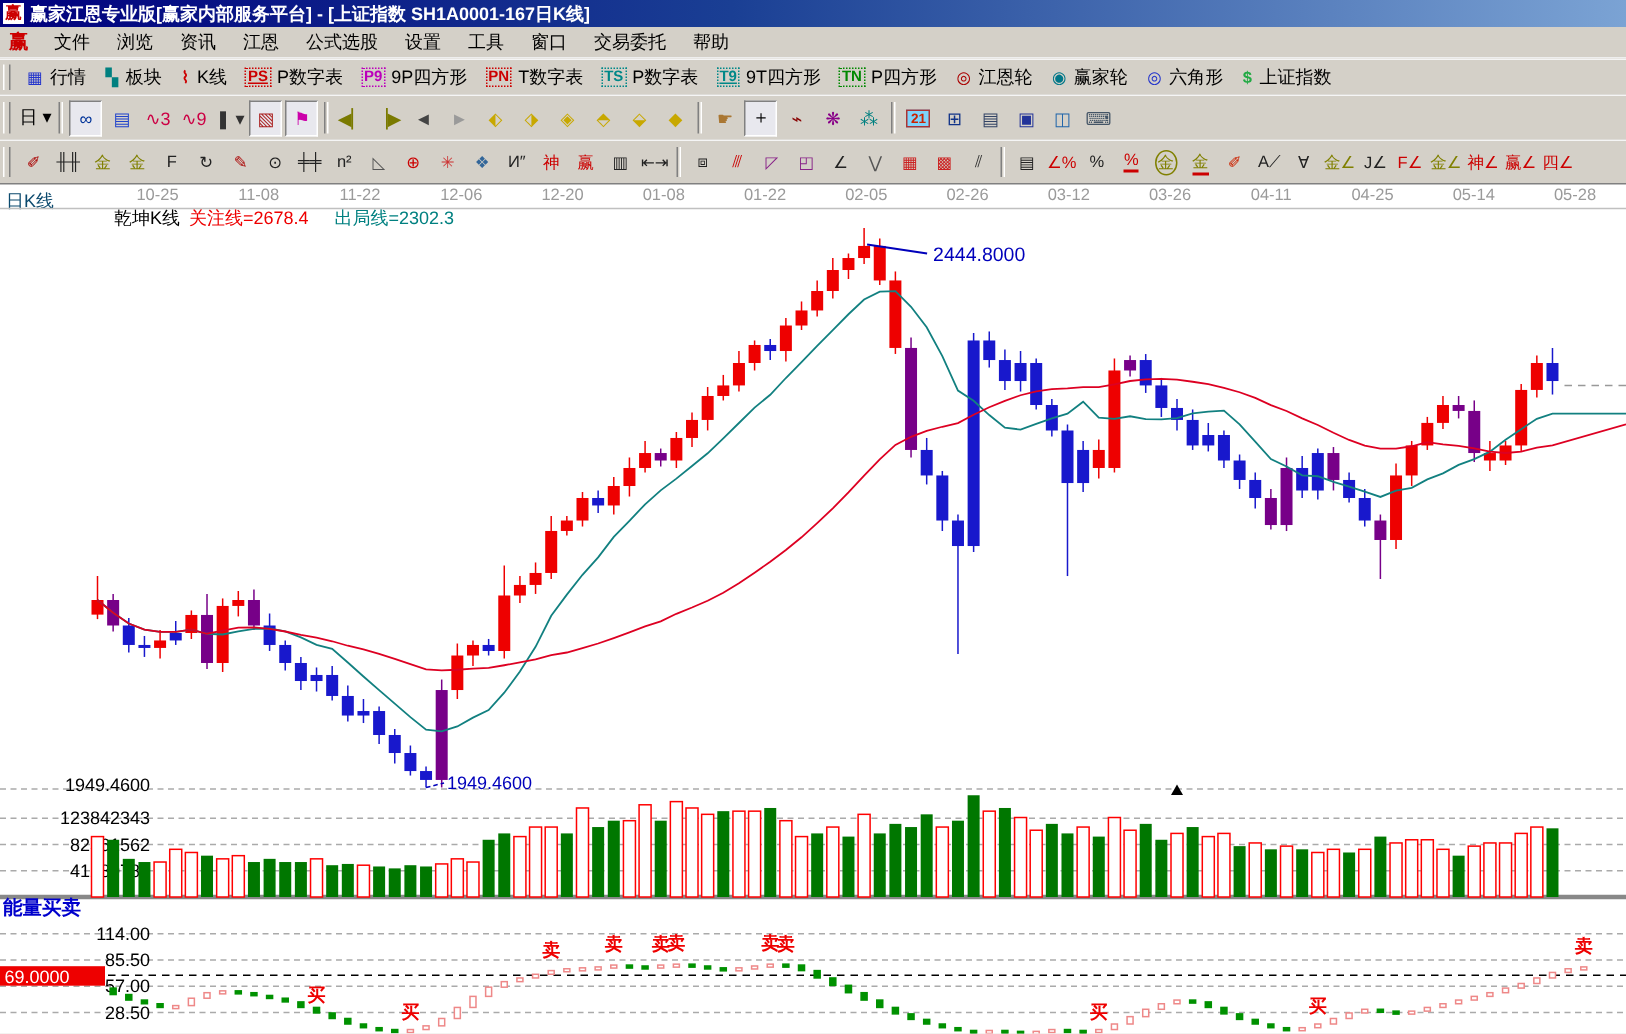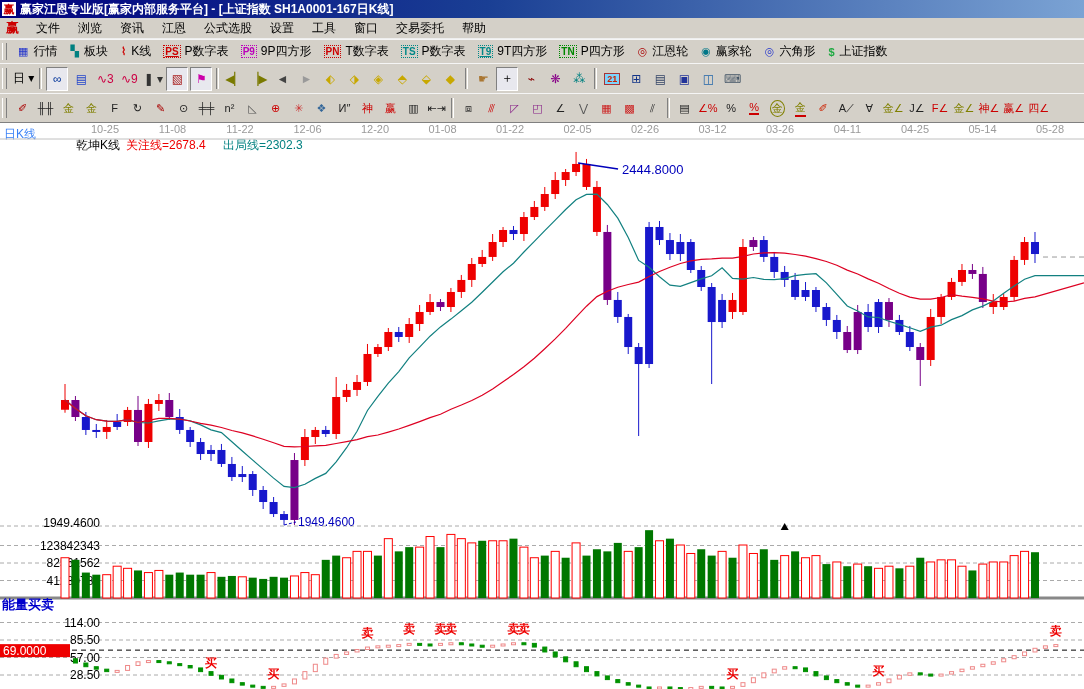--- a/index.html
+++ b/index.html
@@ -32,21 +32,21 @@
   .ibtn.pressed{background:#e8e8ee;border:1px solid #808080;border-right-color:#fff;border-bottom-color:#fff;}
   .tb3 .ibtn{font-size:11px;min-width:19px;}
   .circ{border:1px solid #808000;border-radius:50%;padding:0 1px;}
   .undl{border-bottom:2px solid #cc0000;}
   .cal{border:1px solid #aa3333;background:#7dd3fc;font-size:9px;font-weight:bold;padding:0 2px;}
   
   .chart{position:absolute;left:0;top:122px;width:1084px;height:567px;background:#ffffff;
          border-top:1px solid #808080;}
   .chart svg{position:absolute;left:0;top:0;}
   .hlabel{position:absolute;font-size:12px;white-space:nowrap;}
-  .lbl-period{left:4px;top:3px;color:#3b82f6;}
+  .lbl-period{left:4px;top:3px;color:#0c4a6e;}
   .lbl-kname{left:76px;top:14px;color:#000;}
   .lbl-watch{left:126px;top:14px;color:#ee0000;}
   .lbl-exit{left:223px;top:14px;color:#008080;}
 </style>
 </head>
 <body>
 
 <div class="titlebar">
   <span class="tlogo">赢</span>
   <span class="ttext">赢家江恩专业版[赢家内部服务平台] - [上证指数  SH1A0001-167日K线]</span>

